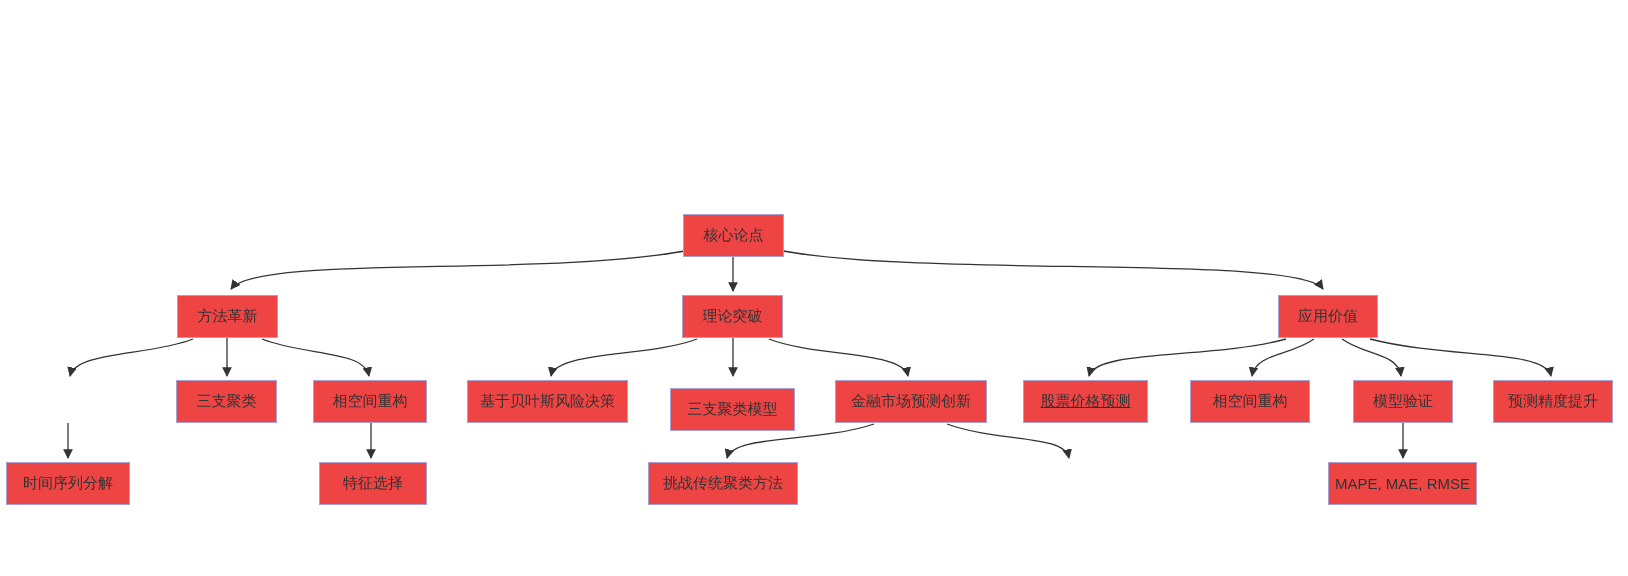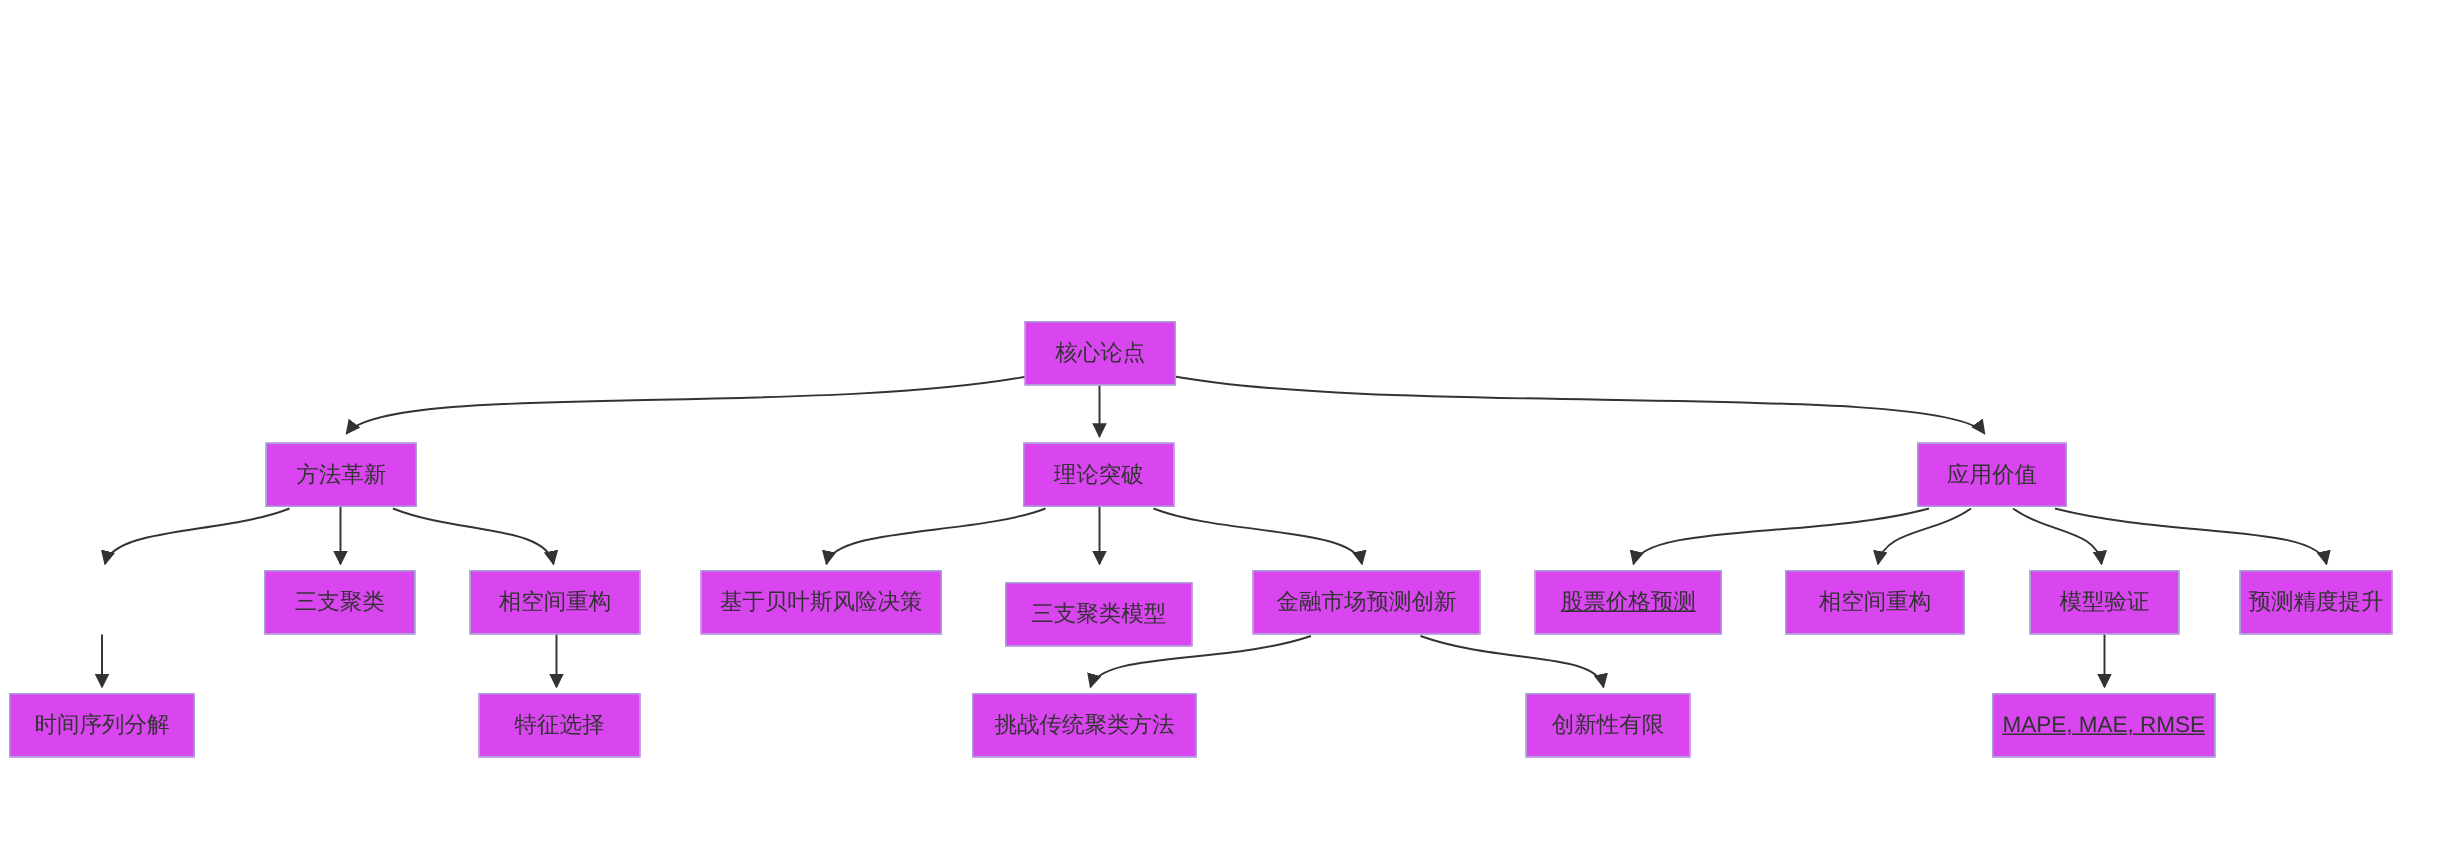--- a/index.html
+++ b/index.html
@@ -23,21 +23,21 @@
     height: 576px;
   }
   #edges path {
     fill: none;
     stroke: #333333;
     stroke-width: 1.3px;
   }
   .node {
     position: absolute;
     box-sizing: border-box;
-    background: #d946ef;
+    background: #ef4444;
     border: 1px solid #A8A1D6;
     color: #333333;
     font-size: 15px;
     display: flex;
     align-items: center;
     justify-content: center;
     text-align: center;
     white-space: nowrap;
   }
 </style>
@@ -84,21 +84,20 @@
   <div class="node" style="left:1278px; top:295px; width:100px; height:43px;">应用价值</div>
 
   <div class="node" style="left:176px; top:380px; width:101px; height:43px;">三支聚类</div>
   <div class="node" style="left:313px; top:380px; width:114px; height:43px;">相空间重构</div>
   <div class="node" style="left:467px; top:380px; width:161px; height:43px;">基于贝叶斯风险决策</div>
   <div class="node" style="left:670px; top:388px; width:125px; height:43px;">三支聚类模型</div>
   <div class="node" style="left:835px; top:380px; width:152px; height:43px;">金融市场预测创新</div>
   <div class="node" style="left:1023px; top:380px; width:125px; height:43px;text-decoration:underline;">股票价格预测</div>
   <div class="node" style="left:1190px; top:380px; width:120px; height:43px;">相空间重构</div>
   <div class="node" style="left:1353px; top:380px; width:100px; height:43px;">模型验证</div>
-  <div class="node" style="left:1493px; top:380px; width:102px; height:43px;">预测精度提升</div>
+  <div class="node" style="left:1493px; top:380px; width:120px; height:43px;">预测精度提升</div>
 
   <div class="node" style="left:6px; top:462px; width:124px; height:43px;">时间序列分解</div>
   <div class="node" style="left:319px; top:462px; width:108px; height:43px;">特征选择</div>
   <div class="node" style="left:648px; top:462px; width:150px; height:43px;">挑战传统聚类方法</div>
-  <div class="node" style="left:1017px; top:462px; width:110px; height:43px;">创新性有限</div>
-  <div class="node" style="left:1328px; top:462px; width:149px; height:43px;text-decoration:underline;">MAPE, MAE, RMSE</div>
+  <div class="node" style="left:1328px; top:462px; width:149px; height:43px;">MAPE, MAE, RMSE</div>
 
 </div>
 
 </body></html>

